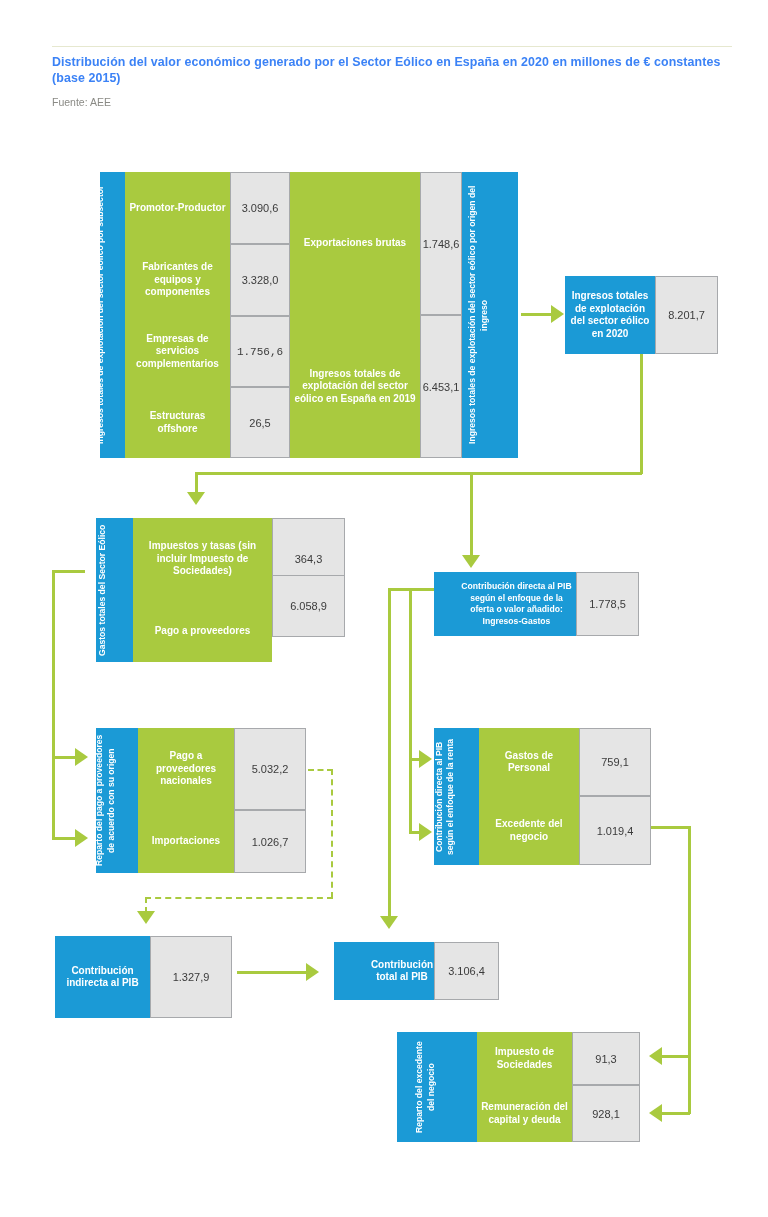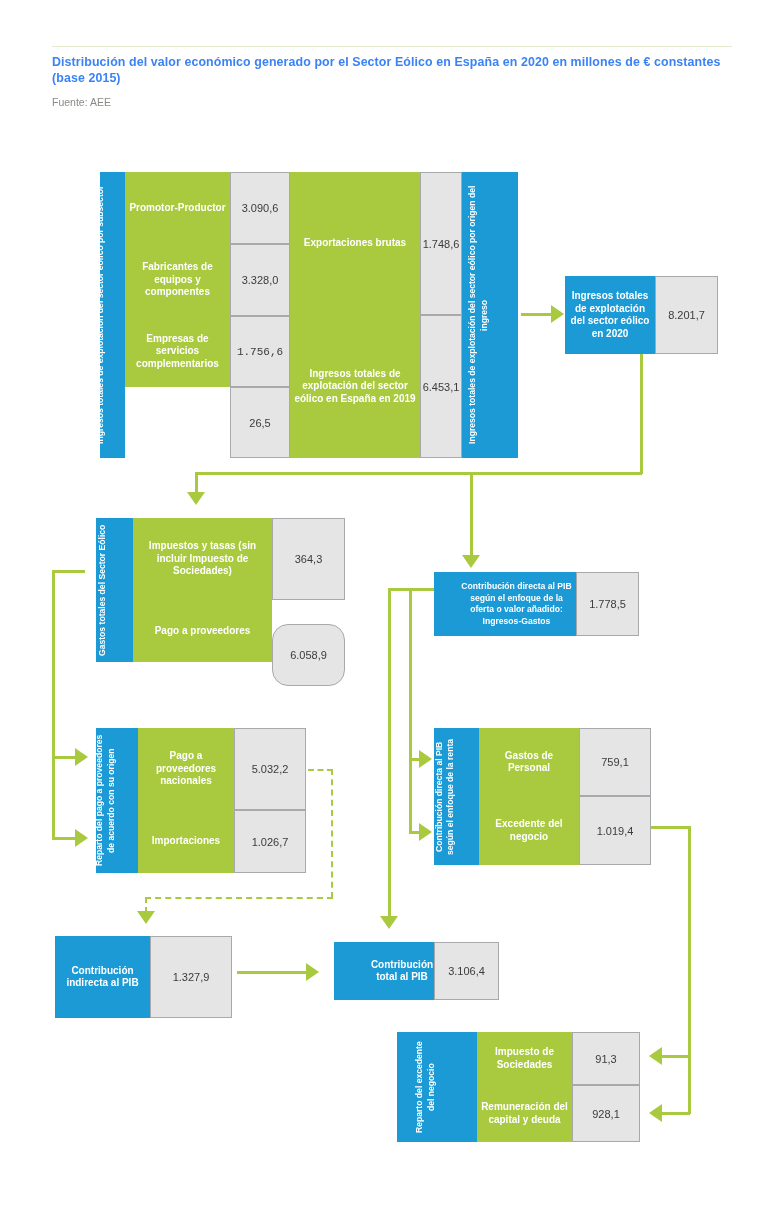--- a/index.html
+++ b/index.html
@@ -74,20 +74,23 @@
     <span>3.328,0</span>
   </div>
 
   <div class="cell c-green fs10" style="left:125px;top:316px;width:105px;height:71px;">
     <span>Empresas de servicios complementarios</span>
   </div>
   <div class="cell c-white val" style="left:230px;top:316px;width:60px;height:71px;font-family:Liberation Mono, monospace;">
     <span>1.756,6</span>
   </div>
 
+  <div class="cell c-green fs10" style="left:125px;top:387px;width:105px;height:71px;">
+    <span>Estructuras offshore</span>
+  </div>
   <div class="cell c-white val" style="left:230px;top:387px;width:60px;height:71px;">
     <span>26,5</span>
   </div>
 
   <div class="cell c-green fs10" style="left:290px;top:172px;width:130px;height:143px;">
     <span>Exportaciones brutas</span>
   </div>
   <div class="cell c-white val" style="left:420px;top:172px;width:42px;height:143px;">
     <span>1.748,6</span>
   </div>
@@ -126,21 +129,21 @@
   </div>
   <div class="cell c-green fs10" style="left:133px;top:518px;width:139px;height:82px;">
     <span>Impuestos y tasas (sin incluir Impuesto de Sociedades)</span>
   </div>
   <div class="cell c-white val" style="left:272px;top:518px;width:73px;height:82px;">
     <span>364,3</span>
   </div>
   <div class="cell c-green fs10" style="left:133px;top:600px;width:139px;height:62px;">
     <span>Pago a proveedores</span>
   </div>
-  <div class="cell c-white val" style="left:272px;top:624px;width:73px;height:62px;border-radius:16px;">
+  <div class="cell c-white val" style="left:272px;top:575px;width:73px;height:62px;">
     <span>6.058,9</span>
   </div>
 
   <div class="cell c-blue fs9" style="left:434px;top:572px;width:142px;height:64px;">
     <span>Contribución directa al PIB según el enfoque de la oferta o valor añadido: Ingresos-Gastos</span>
   </div>
   <div class="cell c-white val" style="left:576px;top:572px;width:63px;height:64px;">
     <span>1.778,5</span>
   </div>
 

